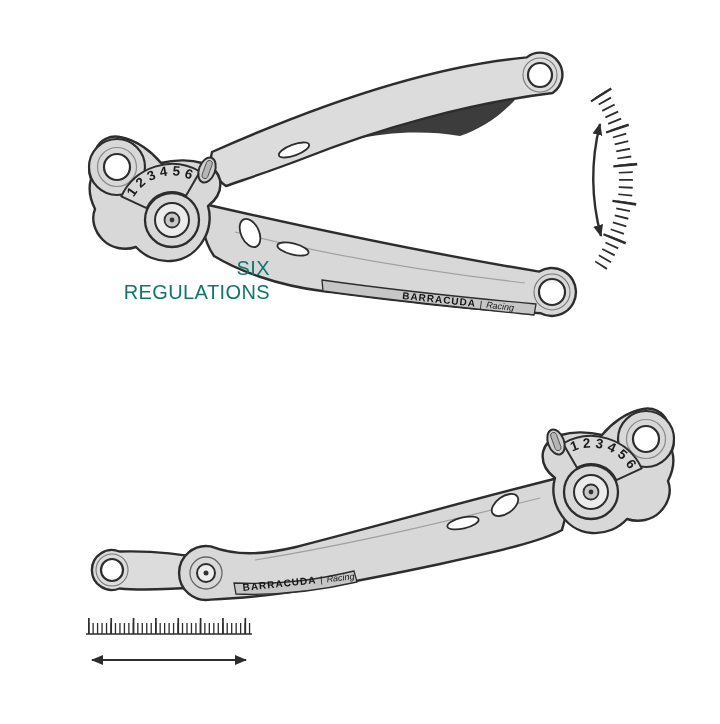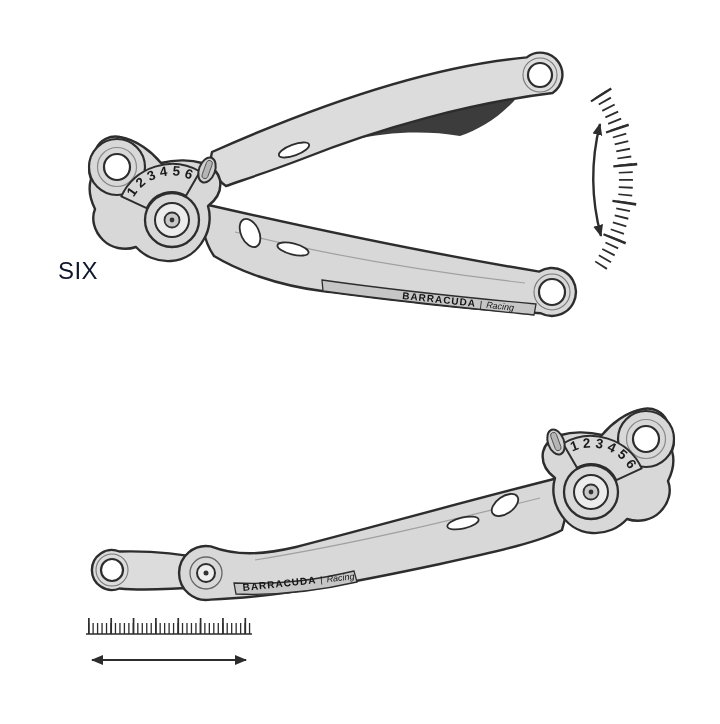--- a/index.html
+++ b/index.html
@@ -2,22 +2,22 @@
 <html><head>
 <meta charset="utf-8">
 <style>
   html,body{margin:0;padding:0;background:#fff;}
   .stage{
     position:relative;width:720px;height:724px;background:#ffffff;
     overflow:hidden;font-family:"Liberation Sans",sans-serif;
   }
   .stage svg{position:absolute;left:0;top:0;}
   .caption{
-    position:absolute;color:#0f172a;font-size:24px;line-height:1.22;
-    letter-spacing:.4px;text-align:left;font-weight:400;
+    position:absolute;color:#0f766e;font-size:20px;line-height:1.22;
+    letter-spacing:.4px;text-align:right;font-weight:400;
     font-family:"Liberation Sans",sans-serif;
   }
   .caption-top{left:58px;top:256px;width:212px;}
   .caption-bottom{left:272px;top:638px;width:330px;}
   .dial{font-size:13.5px;font-weight:bold;fill:#1a1a1a;text-anchor:middle;}
   .brand{font-size:10px;font-weight:bold;letter-spacing:1px;fill:#141414;}
   .brand-sep{font-size:9px;font-weight:normal;letter-spacing:0;}
   .brand-sub{font-size:9px;font-weight:normal;font-style:italic;letter-spacing:0;}
 </style>
 </head>
@@ -110,15 +110,16 @@
 
       <line x1="86" y1="634" x2="252" y2="634" stroke="#2d2d2d" stroke-width="1.6"></line>
       <line x1="88" y1="628.5" x2="252" y2="628.5" stroke="#2d2d2d" stroke-width="11" stroke-dasharray="1.3 3.17"></line>
       <line x1="88" y1="626" x2="252" y2="626" stroke="#2d2d2d" stroke-width="16" stroke-dasharray="1.7 20.65"></line>
       <path d="M 92,660 L 246,660" fill="none" stroke="#2d2d2d" stroke-width="2.2" marker-start="url(#ah)" marker-end="url(#ah)"></path>
     </g>
   </svg>
 
   <div class="caption caption-top">
     <span>SIX</span><br>
+    <span>REGULATIONS</span>
   </div>
 
 </div>
 
 </body></html>

